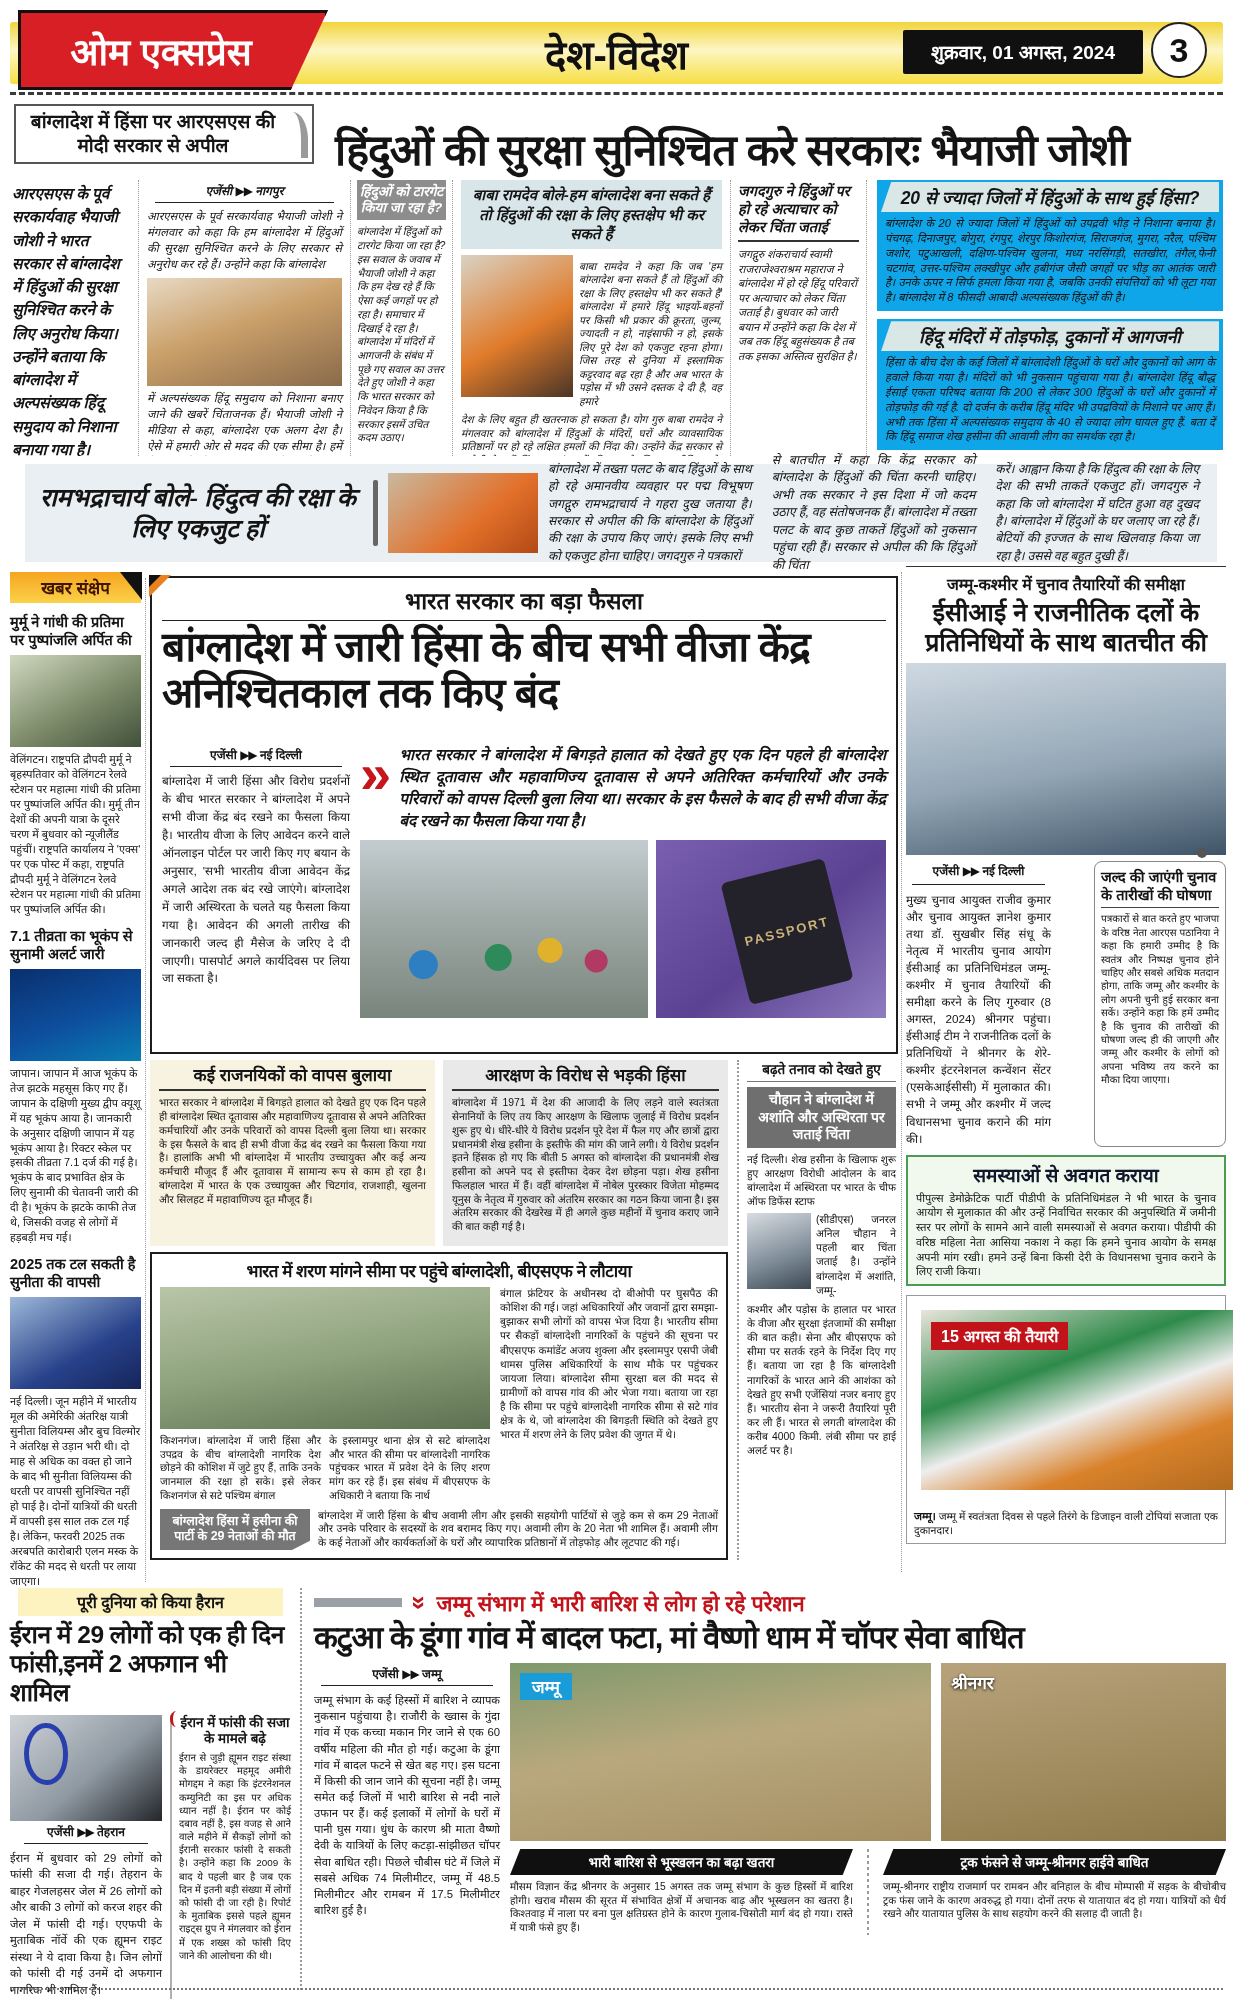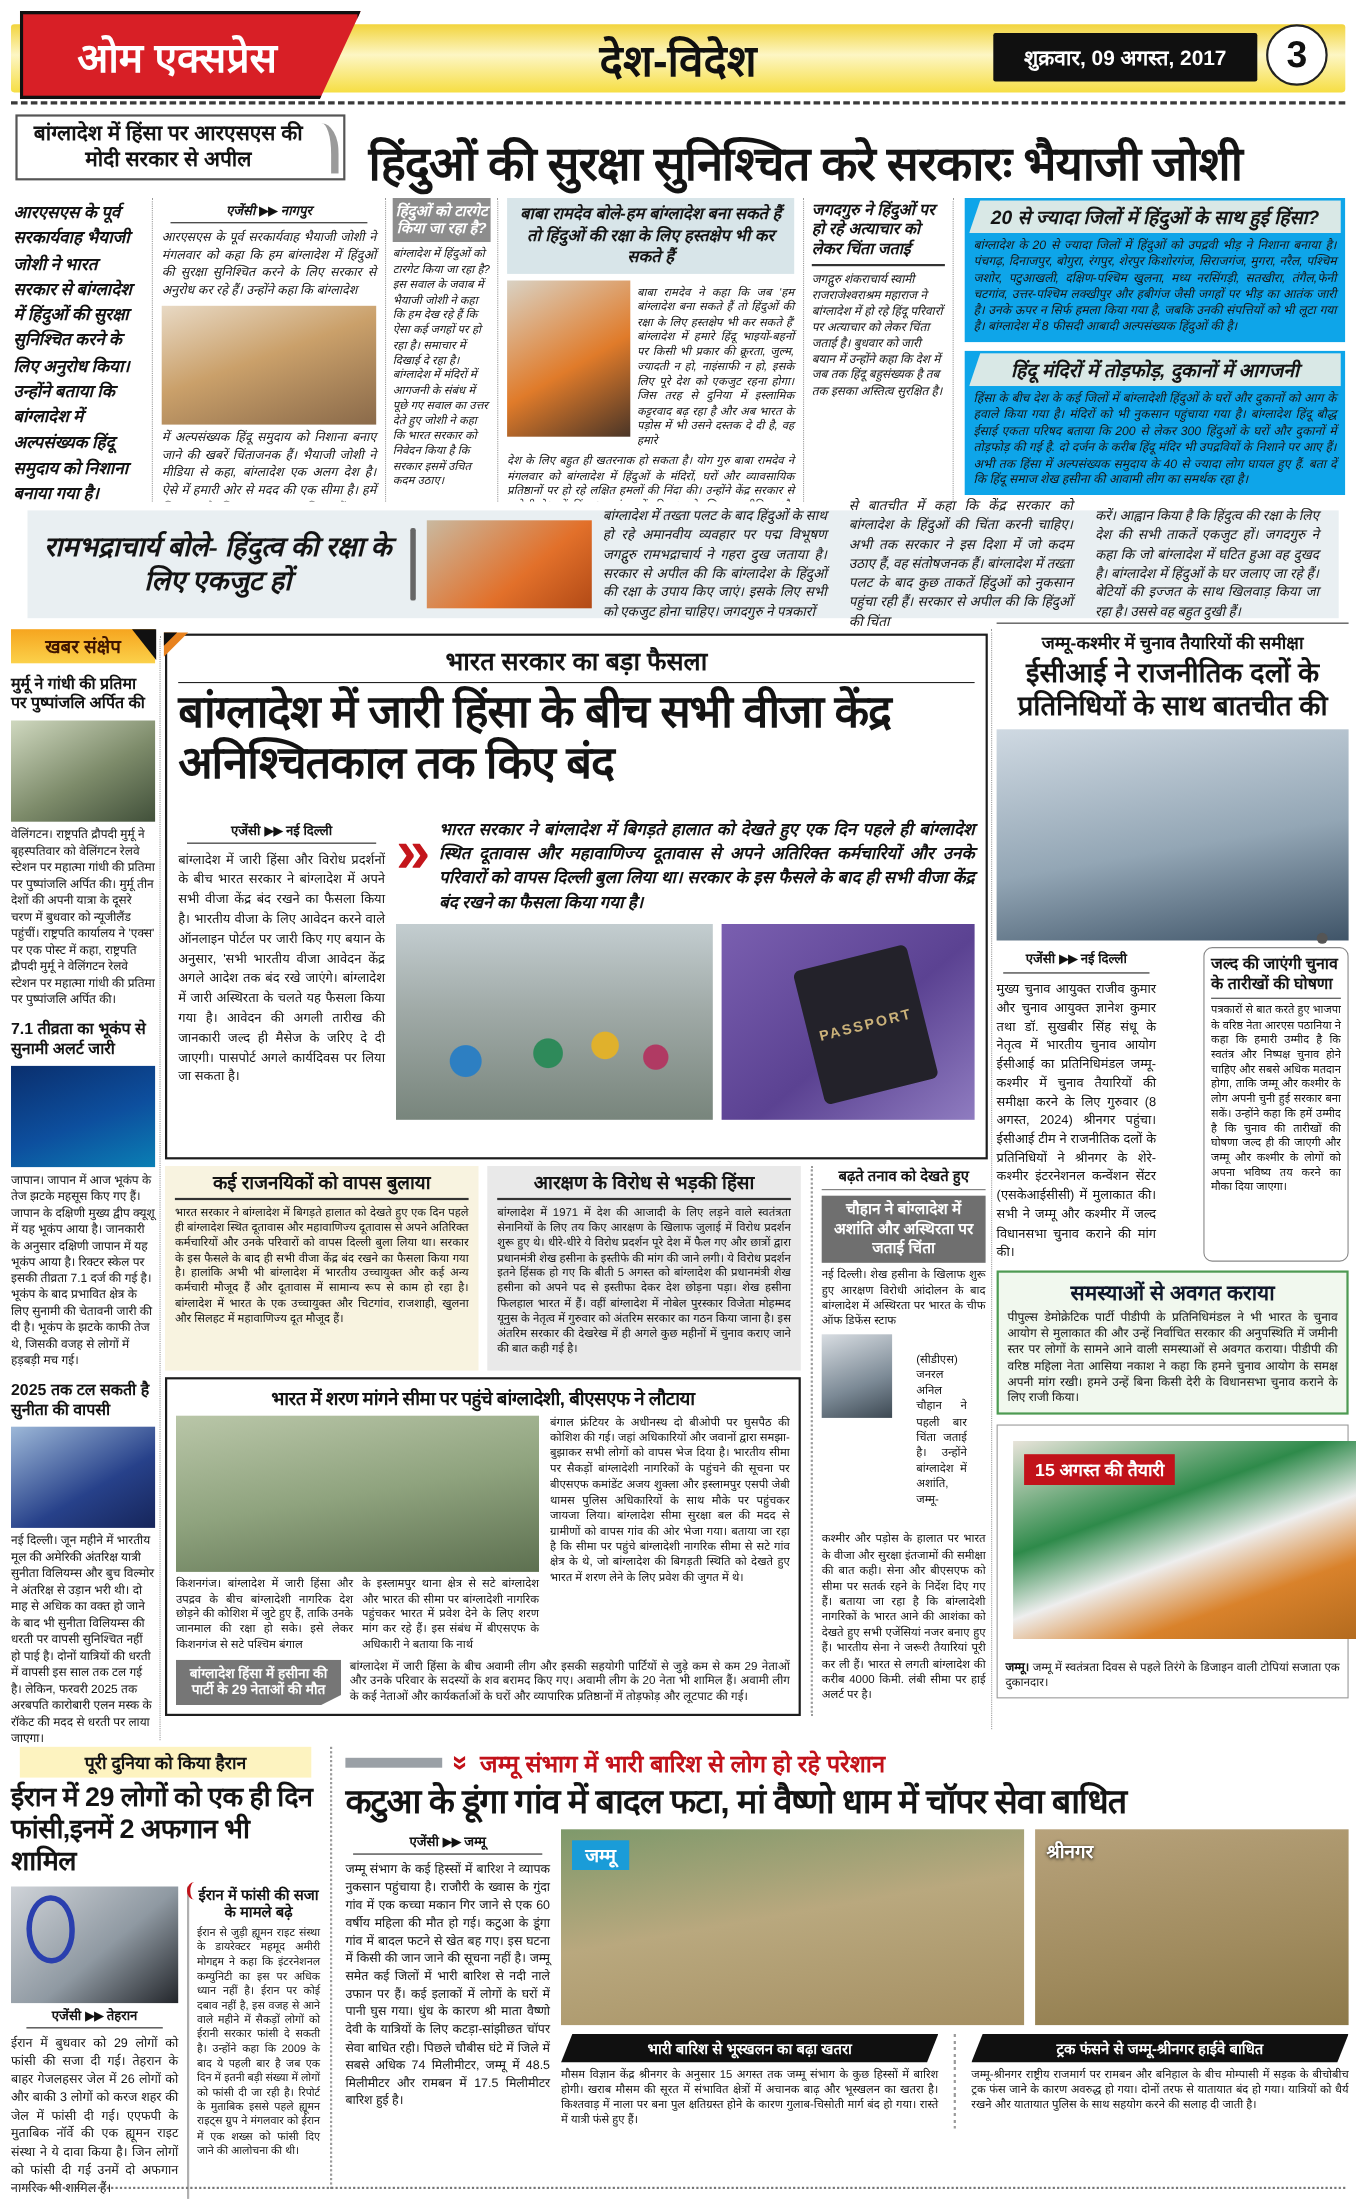--- a/index.html
+++ b/index.html
@@ -113,21 +113,21 @@
   #subs .b2{background:#e9e9e9;}
   #subs .t{font-weight:bold;font-size:17px;border-bottom:2px solid #333;text-align:center;padding-bottom:3px;margin-bottom:5px;line-height:1.2;}
   #subs p{font-size:10.35px;line-height:1.33;margin:0;text-align:justify;}
   
   #cds{left:737px;top:1060px;width:159px;height:500px;padding-left:8px;border-left:2px dotted #9a9a9a;}
   #cds .k{font-weight:bold;font-size:13.5px;text-align:center;border-bottom:1px solid #777;padding-bottom:3px;}
   #cds .h{background:#6f6f6f;color:#fff;font-weight:bold;font-size:14px;text-align:center;line-height:1.25;padding:4px;margin-top:5px;}
   #cds p{font-size:10.4px;line-height:1.36;margin:5px 0 0 0;text-align:justify;}
   #cds .prow{display:flex;gap:5px;margin-top:4px;}
   #cds .pic{width:64px;height:76px;flex:none;}
-  #cds .prow p{margin:17px;}
+  #cds .prow p{margin:0;}
   
   #bsf{left:150px;top:1252px;width:578px;height:308px;border:2.5px solid #1d1d1d;padding:5px 8px;}
   #bsf .hl{font-weight:bold;font-size:17px;text-align:center;letter-spacing:-0.5px;}
   #bsf .main{display:flex;gap:10px;margin-top:5px;}
   #bsf .left{width:330px;}
   #bsf .left .pic{width:100%;height:142px;}
   #bsf .tcols{display:flex;gap:8px;margin-top:5px;}
   #bsf .tcols p{flex:1;font-size:10.4px;line-height:1.32;margin:0;text-align:justify;}
   #bsf .c3{flex:1;font-size:10.4px;line-height:1.36;text-align:justify;}
   #bsf .has{display:flex;gap:8px;margin-top:6px;align-items:center;}
@@ -198,21 +198,21 @@
 <body>
 
 <div id="page">
 
   <header id="hdr" class="abs">
     <div class="strip"></div>
     <div class="sec">देश-विदेश</div>
     <div class="red">
         <span>ओम एक्सप्रेस</span>
       </div>
-    <div class="date">शुक्रवार, 09 अगस्त, 2017</div>
+    <div class="date">शुक्रवार, 01 अगस्त, 2024</div>
     <div class="circ">3</div>
     <div class="dash"></div>
   </header>
 
   <section id="top" class="abs">
     <div class="kick">
       <span>बांग्लादेश में हिंसा पर आरएसएस की मोदी सरकार से अपील</span>
       <span class="sw"></span>
     </div>
     <h1 class="hl">हिंदुओं की सुरक्षा सुनिश्चित करे सरकारः भैयाजी जोशी</h1>

